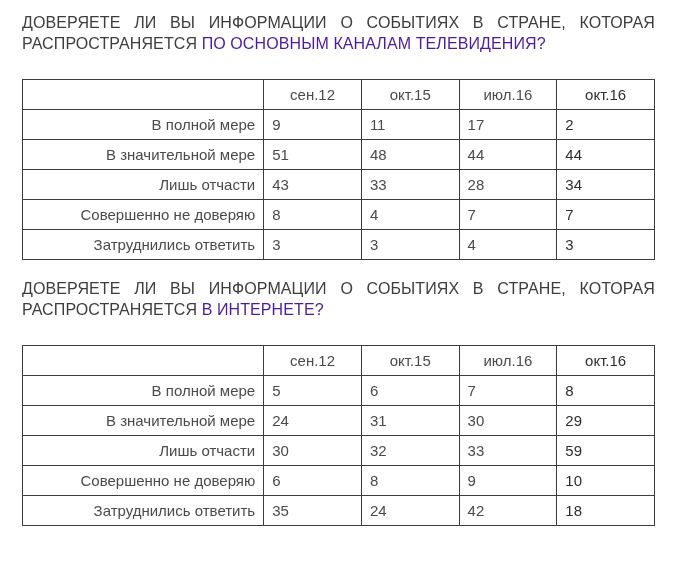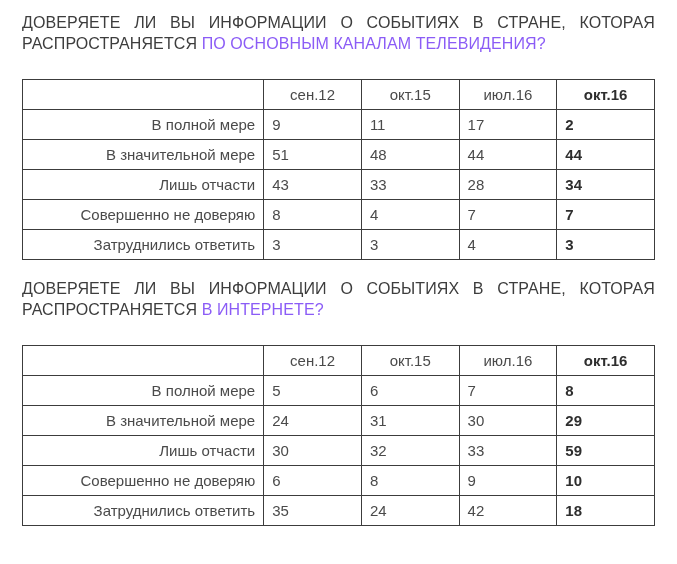--- a/index.html
+++ b/index.html
@@ -19,21 +19,21 @@
   .question-title {
     margin: 0 0 25px 0;
     font-size: 16px;
     font-weight: 400;
     line-height: 21px;
     letter-spacing: 0.1px;
     color: #3d3d3d;
     text-align: justify;
   }
   .question-title .accent {
-    color: #8b5cf6;
+    color: #4c1d95;
   }
   table.poll-table {
     width: 100%;
     border-collapse: collapse;
     table-layout: fixed;
     margin: 0 0 18px 0;
     font-size: 15px;
     color: #4a4a4a;
   }
   table.poll-table th,
@@ -46,21 +46,21 @@
     font-weight: 400;
     overflow: hidden;
     white-space: nowrap;
   }
   table.poll-table .label-col {
     width: 35%;
     text-align: right;
     padding-left: 11px;
   }
   table.poll-table .latest-col {
-    font-weight: 700;
+    font-weight: 400;
     color: #2e2e2e;
   }
 </style>
 </head>
 <body>
 
 <div class="page">
 
   <section>
     <h2 class="question-title"><span>ДОВЕРЯЕТЕ ЛИ ВЫ ИНФОРМАЦИИ О СОБЫТИЯХ В СТРАНЕ, КОТОРАЯ РАСПРОСТРАНЯЕТСЯ</span> <span class="accent">ПО ОСНОВНЫМ КАНАЛАМ ТЕЛЕВИДЕНИЯ?</span></h2>

